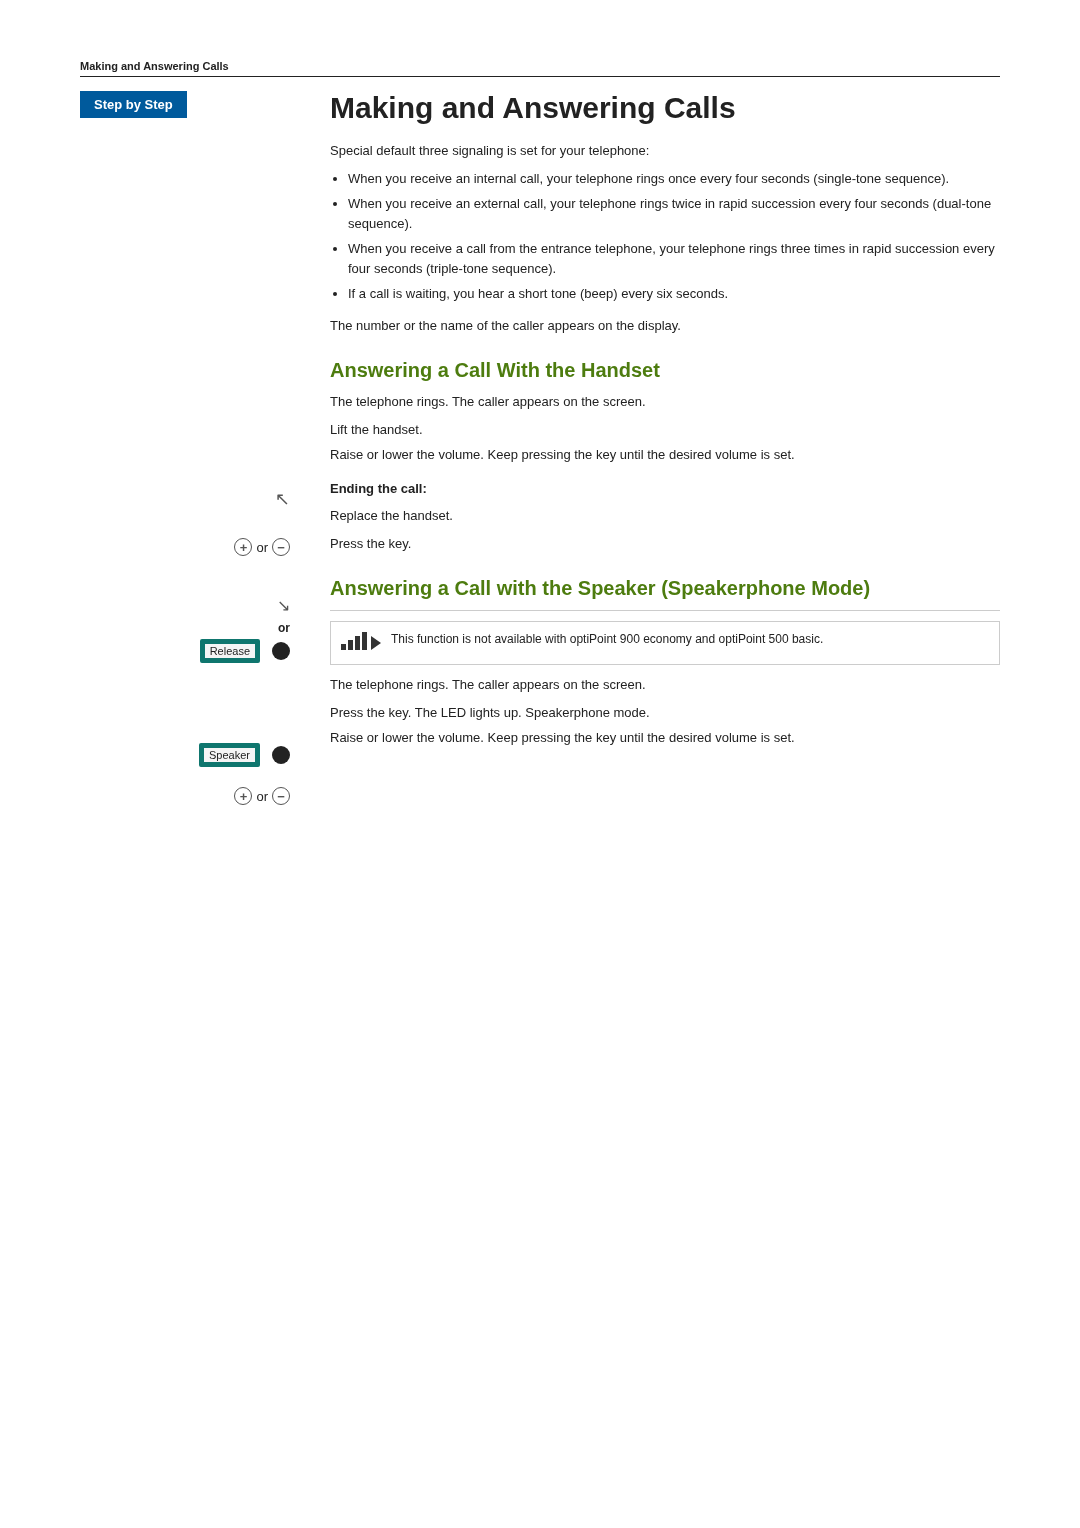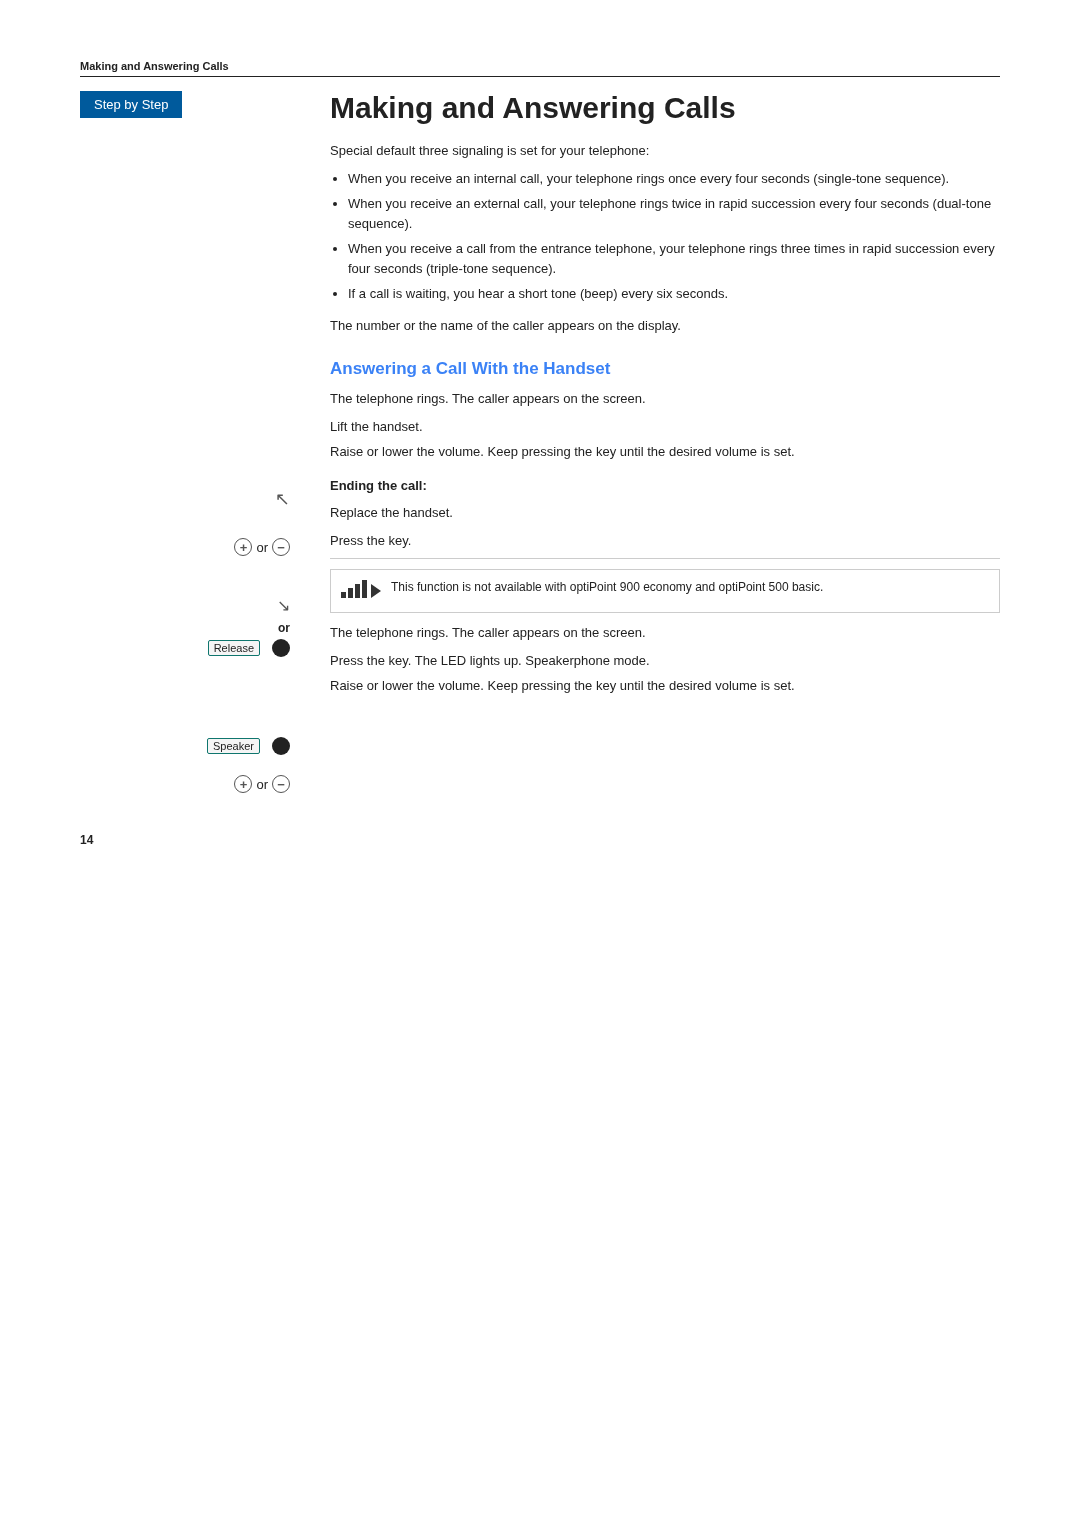--- a/index.html
+++ b/index.html
@@ -33,43 +33,43 @@
     .left-col {
       width: 220px;
       min-width: 220px;
       flex-shrink: 0;
     }
 
     .step-by-step-box {
       background: #005A9C;
       color: #fff;
       font-size: 13px;
-      font-weight: normal;
+      font-weight: bold;
       padding: 6px 14px;
       display: inline-block;
       margin-bottom: 0;
     }
 
     .right-col {
       flex: 1;
       padding-left: 30px;
     }
 
     h1.main-title {
       font-size: 30px;
       font-weight: bold;
       color: #222;
       margin-bottom: 16px;
       margin-top: 0;
     }
 
     h2.section-title {
-      font-size: 17px;
-      font-weight: bold;
-      color: #3b82f6;
+      font-size: 20px;
+      font-weight: bold;
+      color: #4d7c0f;
       margin-top: 24px;
       margin-bottom: 10px;
     }
 
     p {
       font-size: 13px;
       line-height: 1.5;
       margin-bottom: 8px;
       color: #222;
     }
@@ -132,21 +132,21 @@
 
     .ending-call-section {
       margin-top: 10px;
       margin-bottom: 8px;
     }
 
     
     .release-key {
       display: inline-flex;
       align-items: center;
-      border: 1px solid #0f766e;
+      border: 5px solid #0f766e;
       border-radius: 2px;
       padding: 1px 5px;
       font-size: 11px;
       color: #222;
       background: #f5f5f5;
       margin-right: 4px;
     }
 
     
     .black-dot {
@@ -320,20 +320,21 @@
       <p style="margin-left: 0; margin-bottom: 6px;">Lift the handset.</p>
 
       <p style="margin-bottom: 14px;">Raise or lower the volume. Keep pressing the key until the desired volume is set.</p>
 
       <div class="ending-call-section">
         <p><span class="sub-bold">Ending the call:</span></p>
         <p style="margin-top: 4px;">Replace the handset.</p>
         <p style="margin-top: 4px;">Press the key.</p>
       </div>
 
+      <h2 class="section-title">Answering a Call with the Speaker (Speakerphone Mode)</h2>
 
       <hr class="section-separator">
 
       <div class="info-box">
         <div class="info-icon">
 
           <div style="display:flex; align-items:center; gap:2px;">
             <div class="info-bars">
               <div class="info-bar" style="height:6px;"></div>
               <div class="info-bar" style="height:10px;"></div>
@@ -348,15 +349,14 @@
 
       <p>The telephone rings. The caller appears on the screen.</p>
 
       <p style="margin-top: 4px; margin-bottom: 6px;">Press the key. The LED lights up. Speakerphone mode.</p>
 
       <p>Raise or lower the volume. Keep pressing the key until the desired volume is set.</p>
 
     </div>
   </div>
 
-  <div class="page-num">14</div>
 
 </div>
 
 </body></html>

